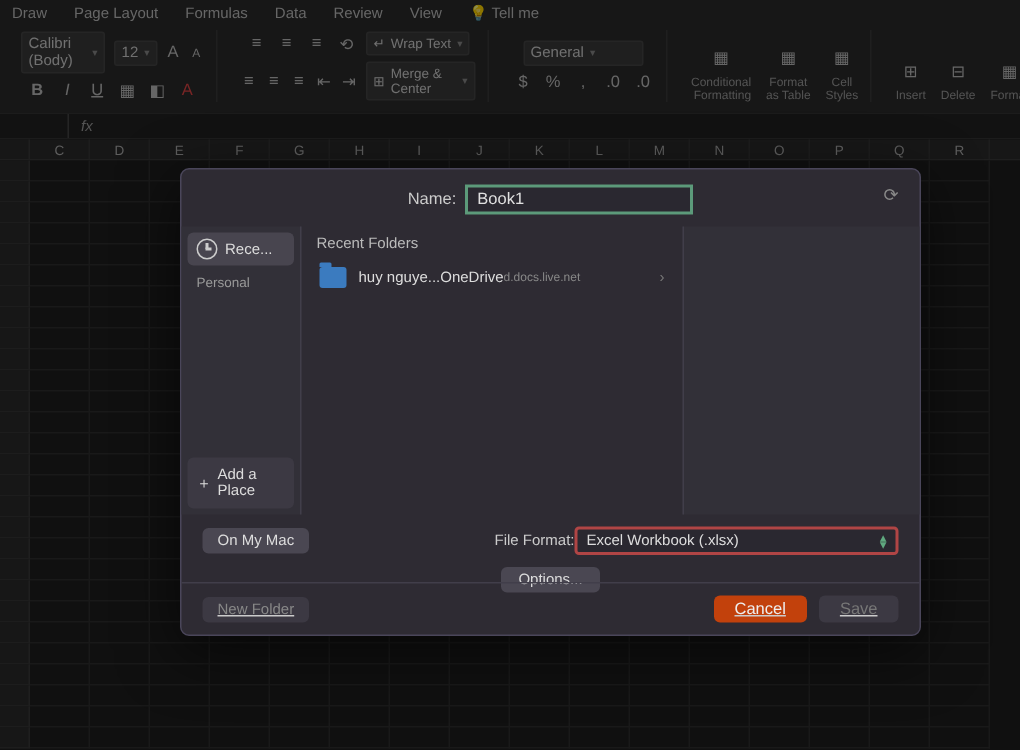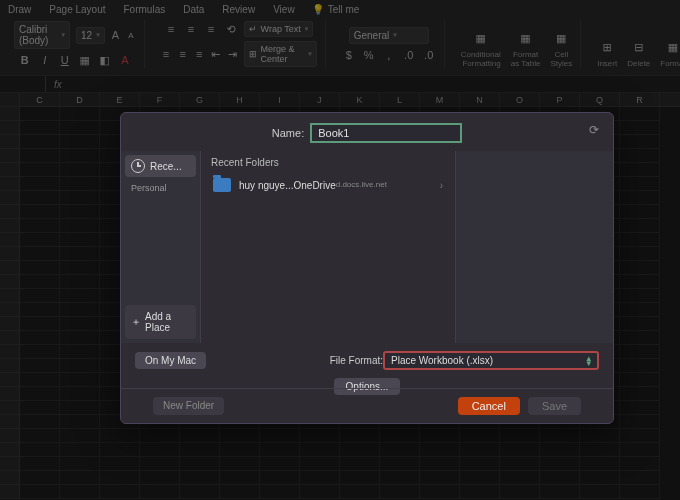--- a/index.html
+++ b/index.html
@@ -69,21 +69,21 @@
   .preview { width: 158px; border-left: 1px solid #413e4a; background: #323038; }
 
   .dlg-mid { padding: 8px 14px; display: flex; flex-direction: column; gap: 8px; align-items: center; }
   .row-mid { display: flex; align-items: center; width: 100%; }
   .onmac { background: #4a4752; border-radius: 4px; padding: 3px 10px; font-size: 10px; color: #ddd; cursor: pointer; }
   .ff-lbl { font-size: 10px; color: #ccc; margin-left: auto; }
   .ff-sel { width: 216px; background: #2a2830; border: 2px solid #b04545; border-radius: 3px; padding: 2px 6px; font-size: 10px; color: #ddd; display: flex; align-items: center; justify-content: space-between; cursor: pointer; }
   .updown { color: #5fa87f; font-size: 9px; display: flex; flex-direction: column; line-height: 5px; }
   .opts { background: #4a4752; border-radius: 4px; padding: 3px 12px; font-size: 10px; color: #ddd; cursor: pointer; }
 
-  .dlg-foot { position: absolute; bottom: 0; left: 0; right: 0; display: flex; padding: 8px 32px; gap: 8px; border-top: 1px solid #413e4a; }
+  .dlg-foot { position: absolute; bottom: 0; left: 0; right: 0; display: flex; align-items: center; padding: 8px 14px; gap: 8px; border-top: 1px solid #413e4a; text-decoration: underline; }
   .newf { background: #3c3943; border-radius: 4px; padding: 3px 10px; font-size: 10px; color: #888; cursor: pointer; }
   .spacer { flex: 1; }
   .btn { border-radius: 4px; padding: 3px 14px; font-size: 11px; cursor: pointer; }
   .btn-cancel { background: #c2410c; color: #eee; }
   .btn-save { background: #3c3943; color: #777; }
 </style>
 </head>
 <body>
 
 <div class="ribbon">
@@ -780,21 +780,21 @@
           <span class="chev" style="margin-left:auto">›</span>
         </div>
       </div>
       <div class="preview"></div>
     </div>
     <div class="dlg-mid">
       <div class="row-mid">
         <span class="onmac">On My Mac</span>
         <span class="ff-lbl">File Format:</span>
         <div class="ff-sel">
-          <span>Place Workbook (.xlsx)</span>
+          <span>Excel Workbook (.xlsx)</span>
           <span class="updown">
               <span>▴</span>
               <span>▾</span>
             </span>
         </div>
       </div>
       <span class="opts">Options...</span>
     </div>
     <div class="dlg-foot">
       <span class="newf">New Folder</span>

